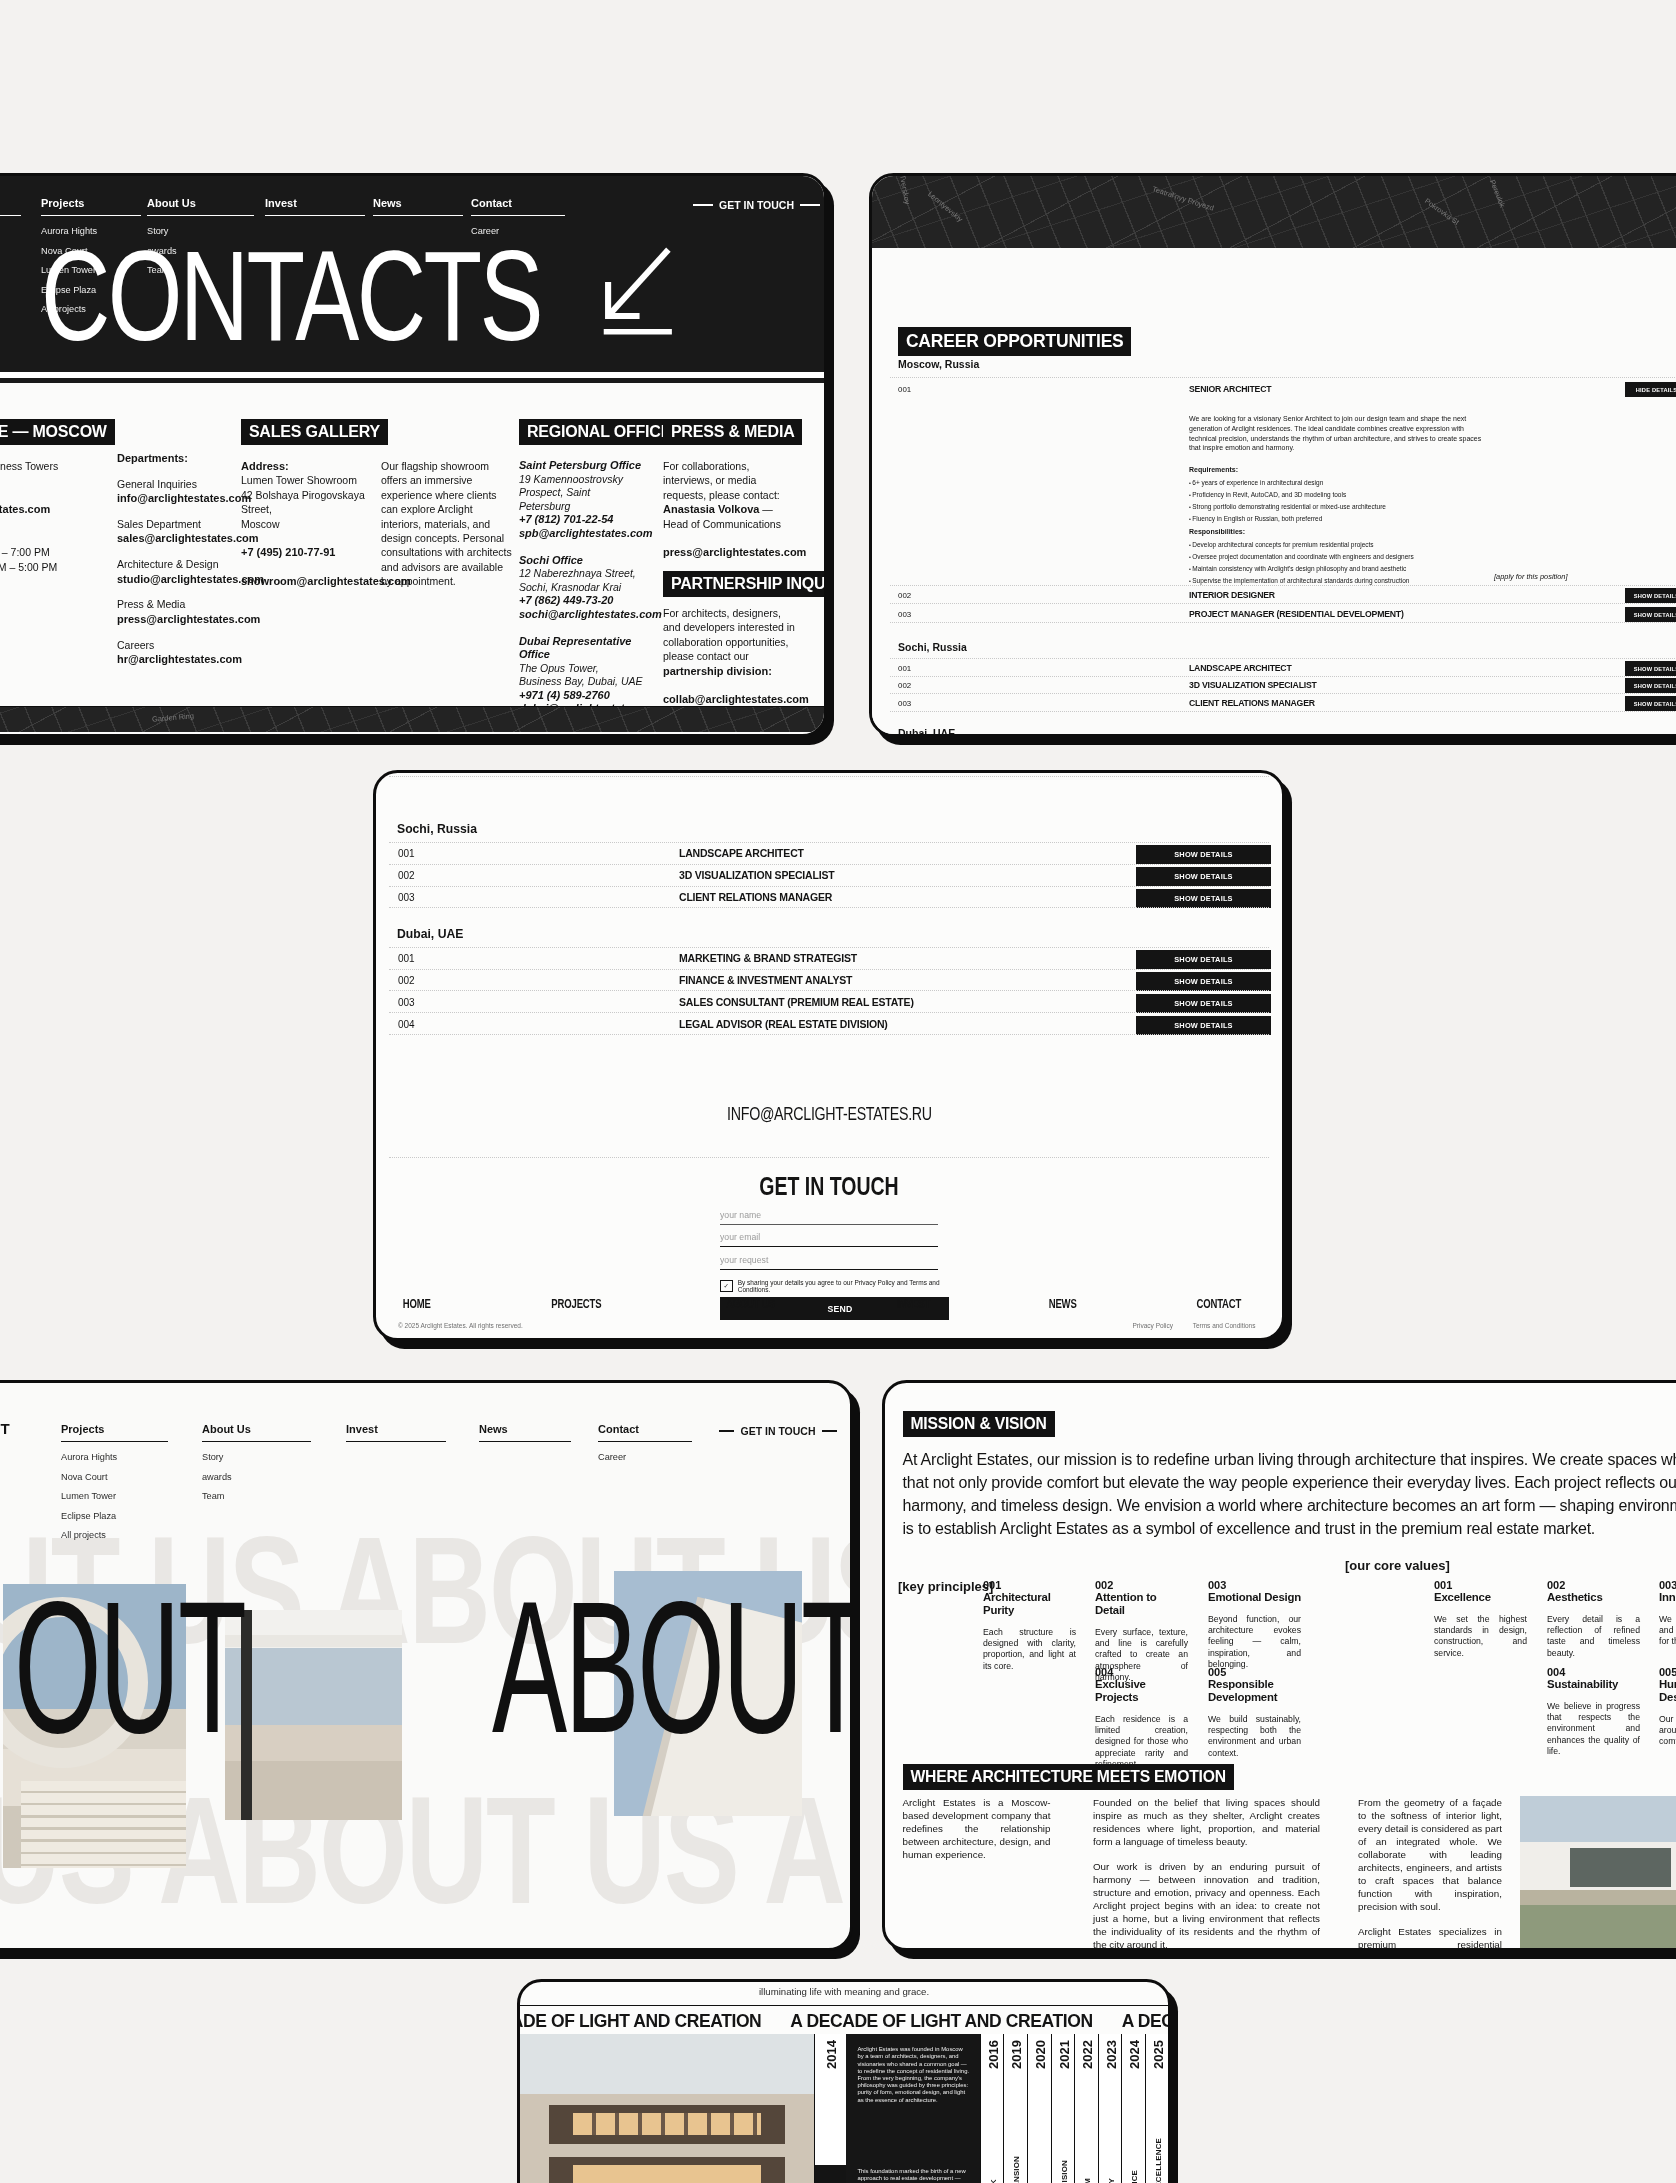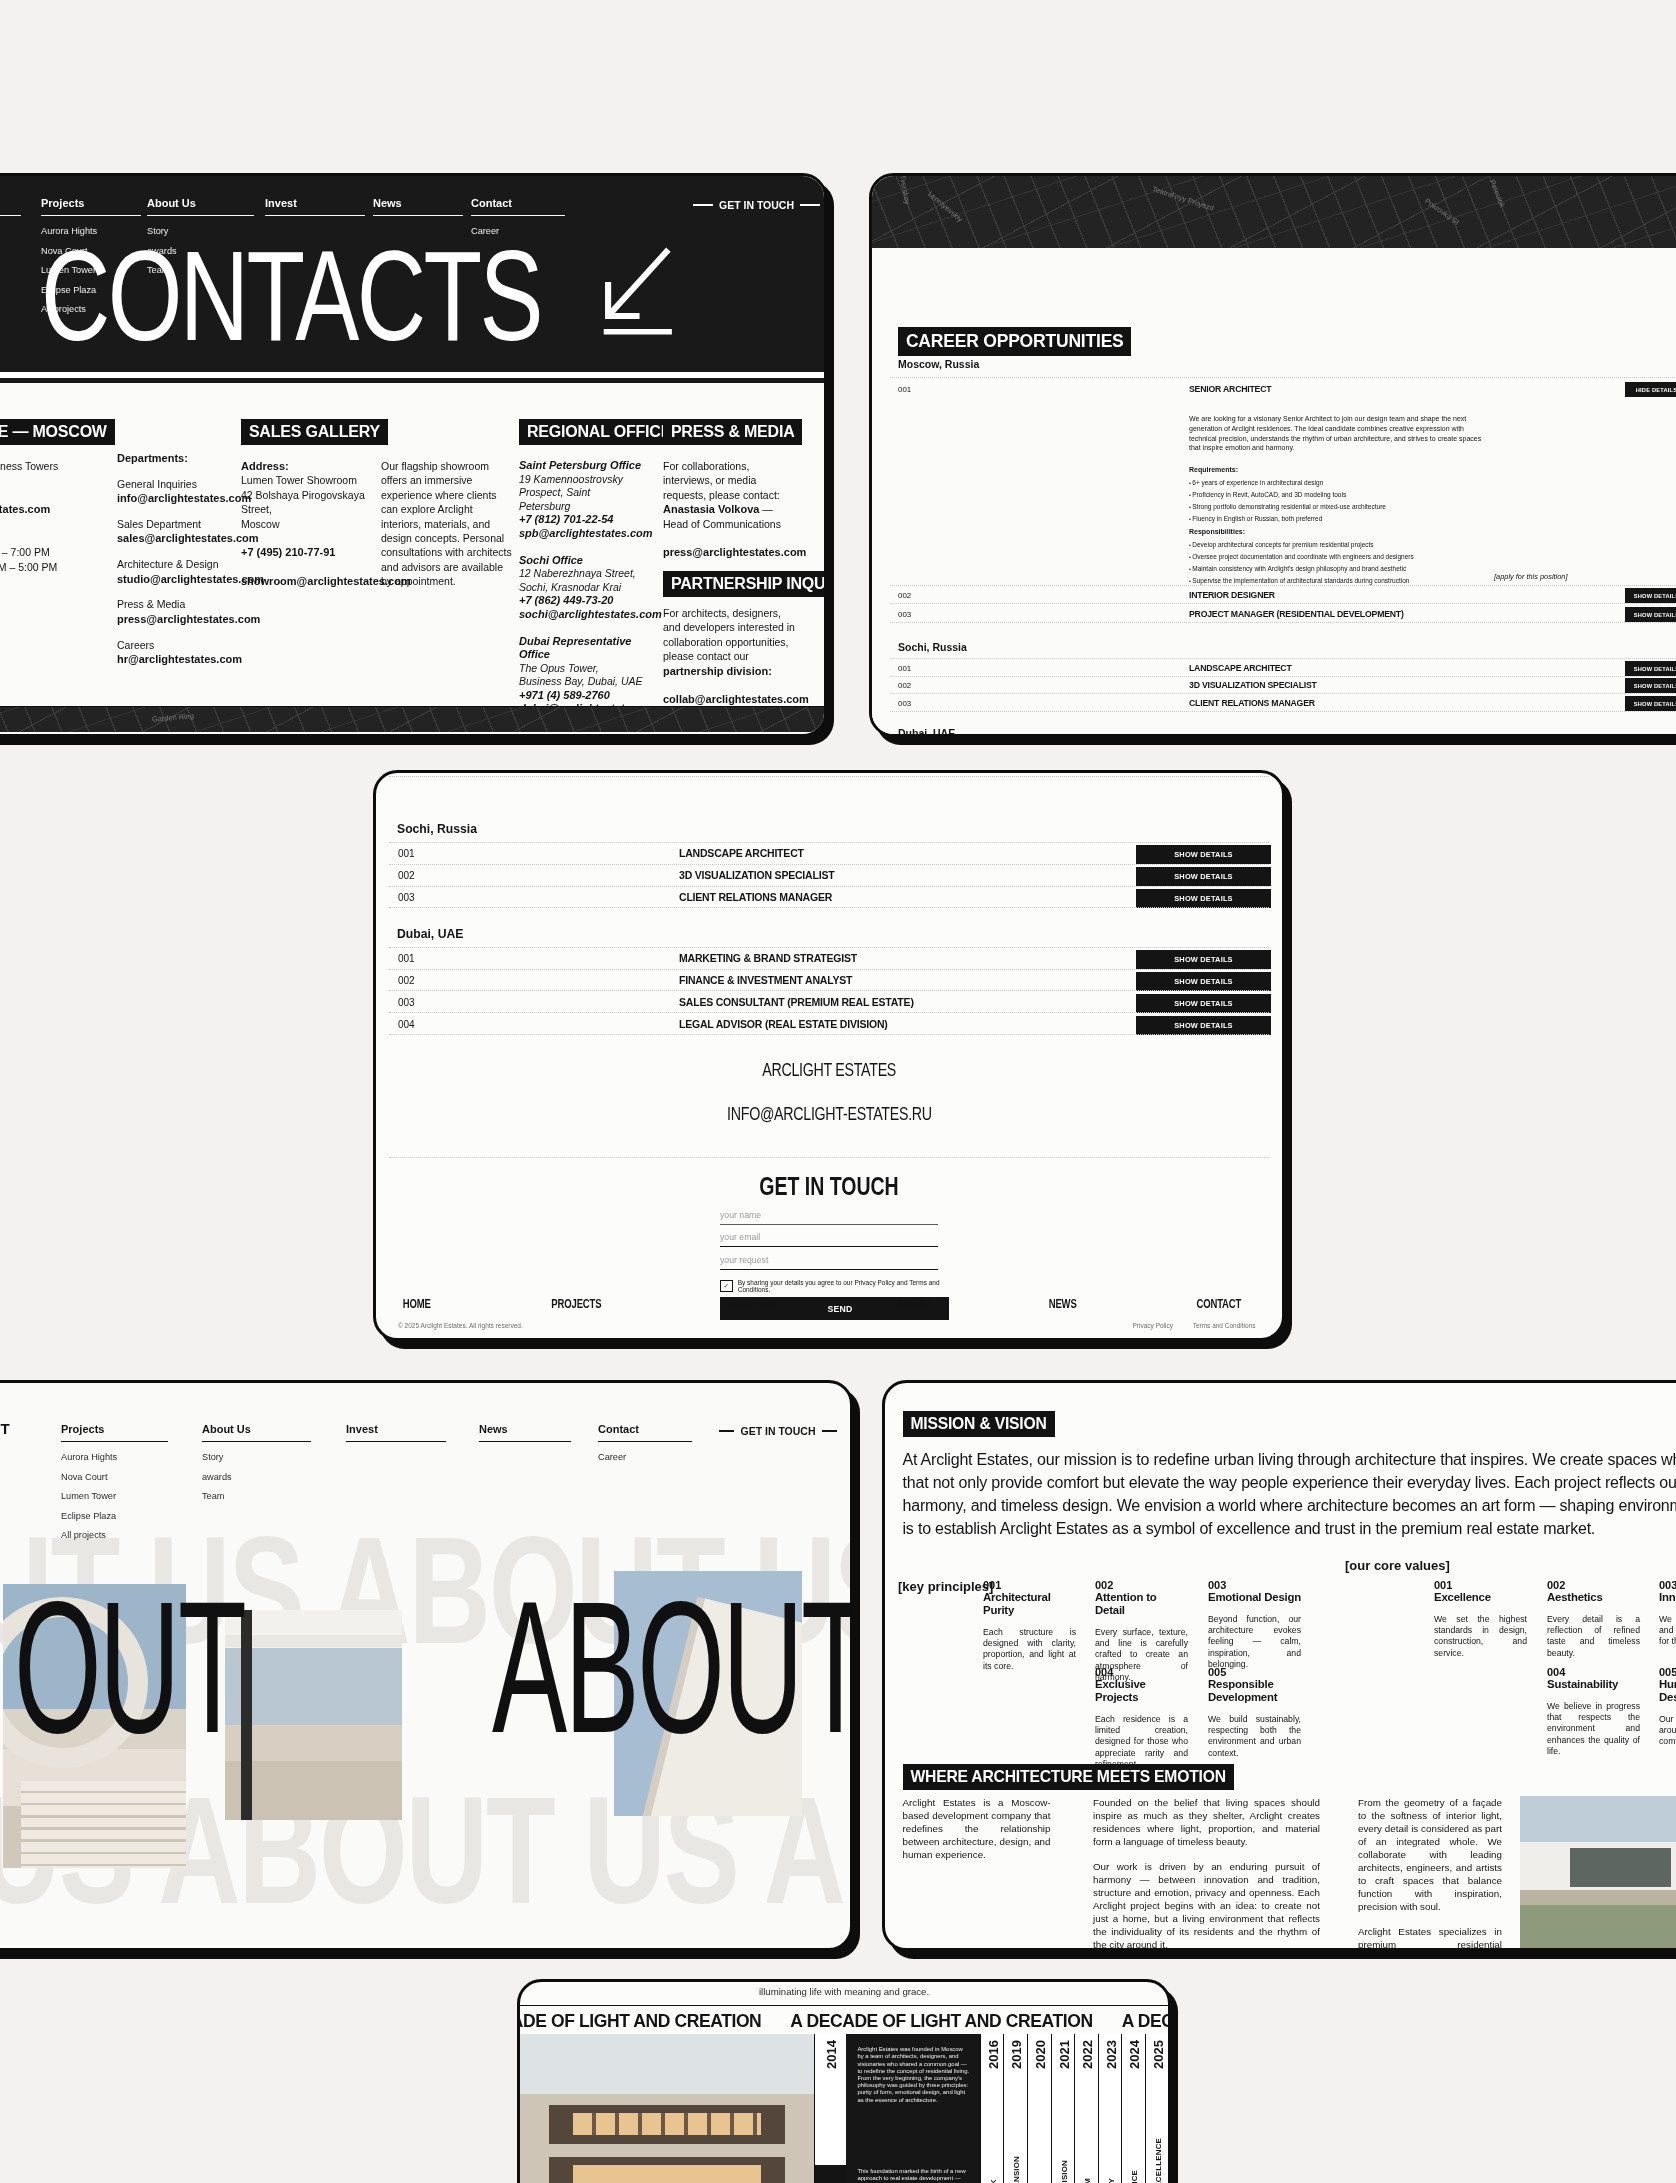--- a/index.html
+++ b/index.html
@@ -395,21 +395,20 @@
     <div class="b btn-dark">SHOW DETAILS</div>
   </div>
   <div class="dl3" style="top:239px;"></div>
   <div class="jr3" style="top:244px;">
     <span class="n">004</span>
     <span class="t">LEGAL ADVISOR (REAL ESTATE DIVISION)</span>
     <div class="b btn-dark">SHOW DETAILS</div>
   </div>
   <div class="dl3" style="top:261px;"></div>
 
-  <div class="addr-line" style="top:286px;"><span class="cndc">ARCLIGHT ESTATES</span></div>
   <div class="addr-line" style="top:330px;"><span class="cndc">INFO@ARCLIGHT-ESTATES.RU</span></div>
 
   <div class="dl3" style="top:384px;"></div>
   <div class="git-title" style="top:398px;"><span class="cndc">GET IN TOUCH</span></div>
 
   <div class="fld u2" style="top:437px;">
     <input type="text" placeholder="your name" style="">
   </div>
   <div class="fld u3" style="top:459px;">
     <input type="text" placeholder="your email" style="">

